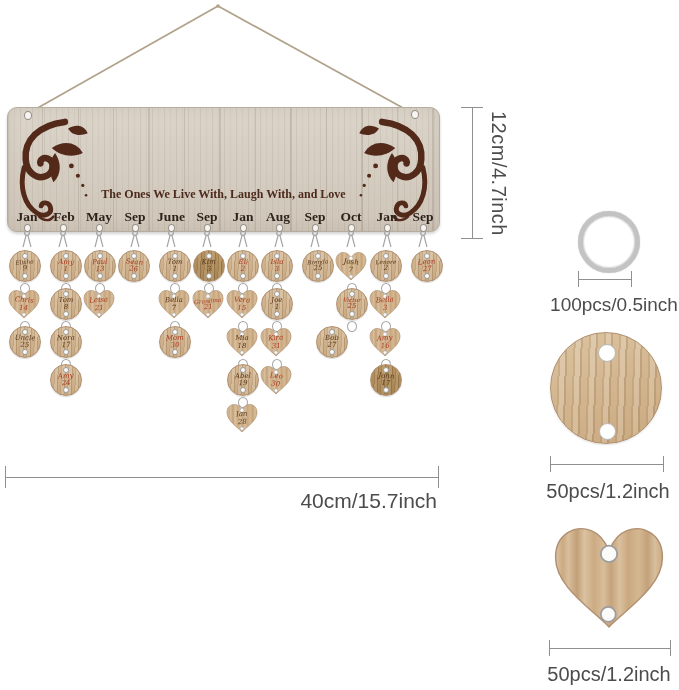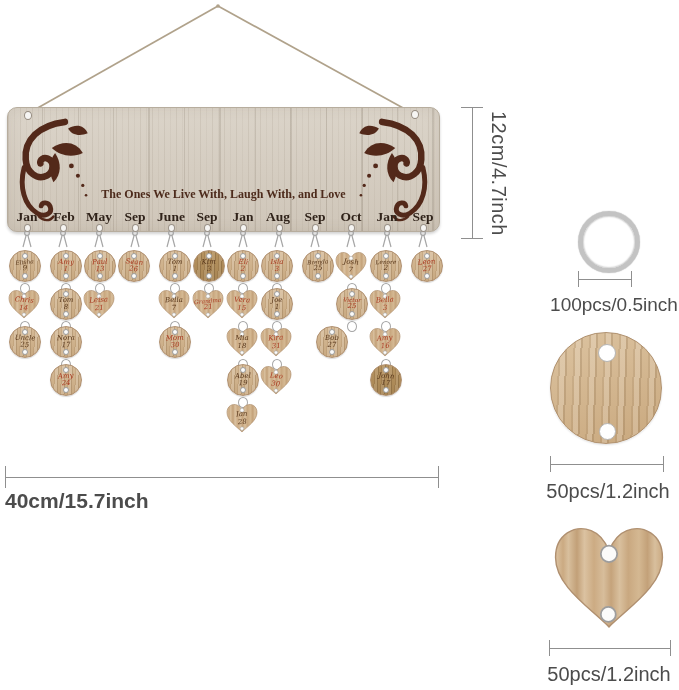--- a/index.html
+++ b/index.html
@@ -72,21 +72,21 @@
   .dim-label{position:absolute;color:#4c4c4c;}
   #dim-height{position:absolute;left:461px;top:107px;width:22px;height:130px;
     border-top:1.5px solid #8f8f8f;border-bottom:1.5px solid #8f8f8f;}
   #dim-height::before{content:"";position:absolute;left:50%;top:0;bottom:0;
     border-left:1.5px solid #8f8f8f;}
   #dim-height-label{left:487px;top:111px;writing-mode:vertical-rl;font-size:20px;letter-spacing:.5px;}
   #dim-width{position:absolute;left:5px;top:466px;width:432px;height:22px;
     border-left:1.5px solid #8f8f8f;border-right:1.5px solid #8f8f8f;}
   #dim-width::before{content:"";position:absolute;top:50%;left:0;right:0;
     border-top:1.5px solid #8f8f8f;}
-  #dim-width-label{left:5px;top:489px;width:432px;text-align:left;font-size:21px;font-weight:bold;}
+  #dim-width-label{left:5px;top:489px;width:432px;text-align:right;font-size:21px;}
   .part-dim{position:absolute;height:16px;border-left:1.5px solid #8f8f8f;
     border-right:1.5px solid #8f8f8f;}
   .part-dim::before{content:"";position:absolute;top:50%;left:0;right:0;
     border-top:1.5px solid #8f8f8f;}
   #ring-dim{left:578px;top:271px;width:52px;}
   #ring-dim-label{left:540px;top:294px;width:148px;text-align:center;font-size:19px;}
   #round-dim{left:550px;top:456px;width:112px;}
   #round-dim-label{left:538px;top:480px;width:140px;text-align:center;font-size:20px;}
   #heart-dim{left:549px;top:640px;width:120px;}
   #heart-dim-label{left:538px;top:663px;width:142px;text-align:center;font-size:20px;}

